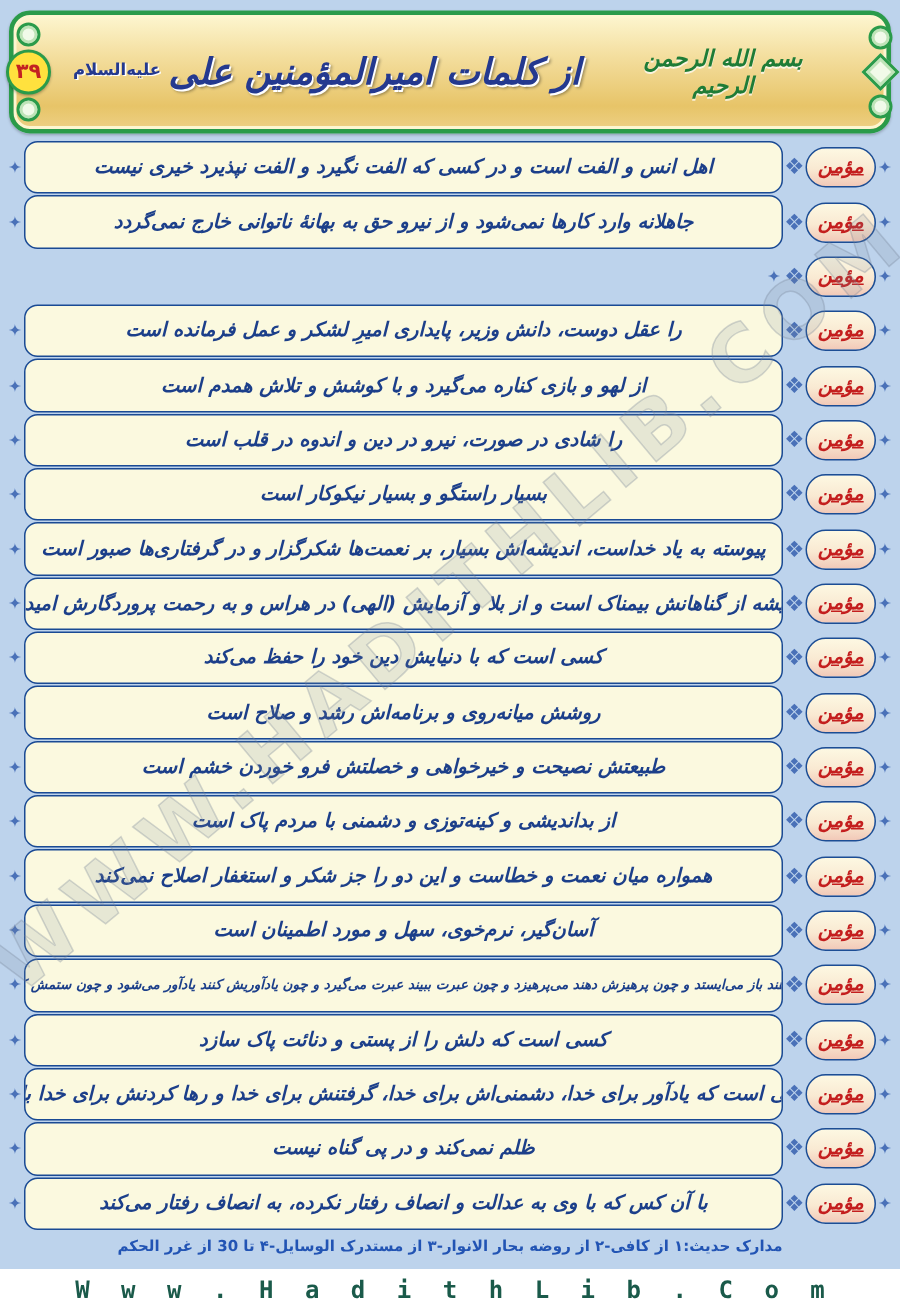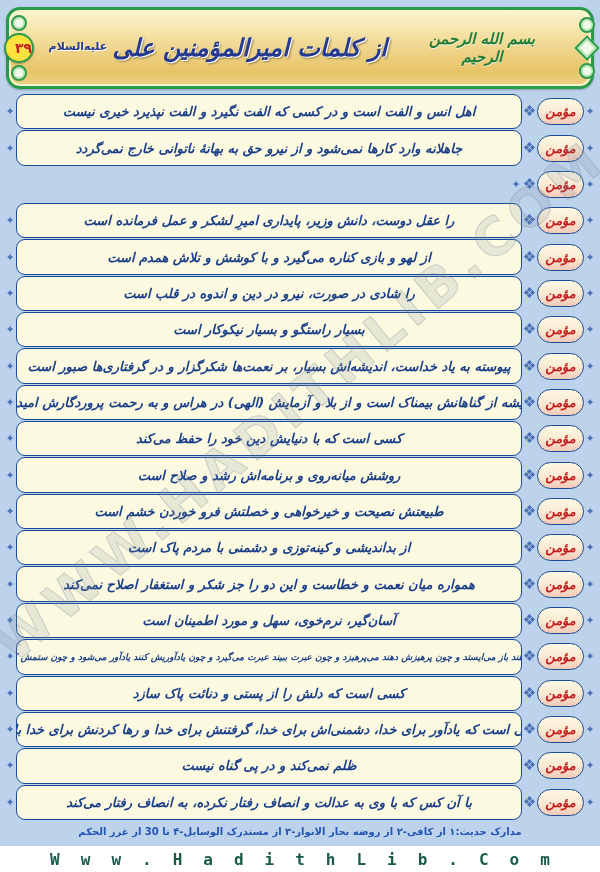--- a/index.html
+++ b/index.html
@@ -37,21 +37,21 @@
   .scallop.right { right:-5px; }
   .circ {
     width:16px; height:16px; border-radius:50%;
     background:#f1fae9; border:2px solid #2a9b4a;
     box-shadow:inset 0 0 0 2px #bfe4b8;
   }
   .numcirc {
     width:30px; height:30px; border-radius:50%;
     background:#ffe13e; border:2px solid #2a9b4a;
     color:#c32222; font-weight:bold; font-size:14px;
-    display:flex; align-items:center; 
+    display:flex; align-items:center; justify-content:center;
     box-shadow:0 1px 2px rgba(0,0,0,.3);
   }
   .diamond {
     width:18px; height:18px; background:#f1fae9; border:2px solid #2a9b4a;
     transform:rotate(45deg); box-shadow:inset 0 0 0 2px #bfe4b8; margin:4px 0;
   }
 
   
   .rows {
     position:absolute; top:94px; left:4px; right:4px; bottom:52px;
@@ -61,21 +61,21 @@
   .orn { color:#4a71b8; flex:0 0 auto; line-height:1; }
   .orn.edge { font-size:11px; width:12px; text-align:center; }
   .orn.knot { font-size:15px; width:15px; text-align:center; }
   .badge {
     flex:0 0 auto; width:47px; height:27px; border-radius:14px;
     background:linear-gradient(180deg,#fdf8e2 0%, #f9e9d2 55%, #f2c9b8 100%);
     border:1.5px solid #1c4d94;
     display:flex; align-items:center; justify-content:center;
   }
   .badge span {
-    color:#c41e1e; font-size:13px; font-weight:bold; font-style:italic; line-height:1;
+    color:#c41e1e; font-size:13px; font-weight:bold; font-style:italic; line-height:1;text-decoration:underline;
   }
   .saying {
     flex:1; align-self:stretch; min-width:0;
     background:#fbf9df; border:1.5px solid #1a4a94; border-radius:9px;
     display:flex; align-items:center; justify-content:center;
     color:#1c3f8a; font-size:13px; font-weight:bold; font-style:italic;
     white-space:nowrap; overflow:hidden; padding:0 6px;
   }
   .row.sm .saying { font-size:13px; }
   .row.xs .saying { font-size:9px; }

